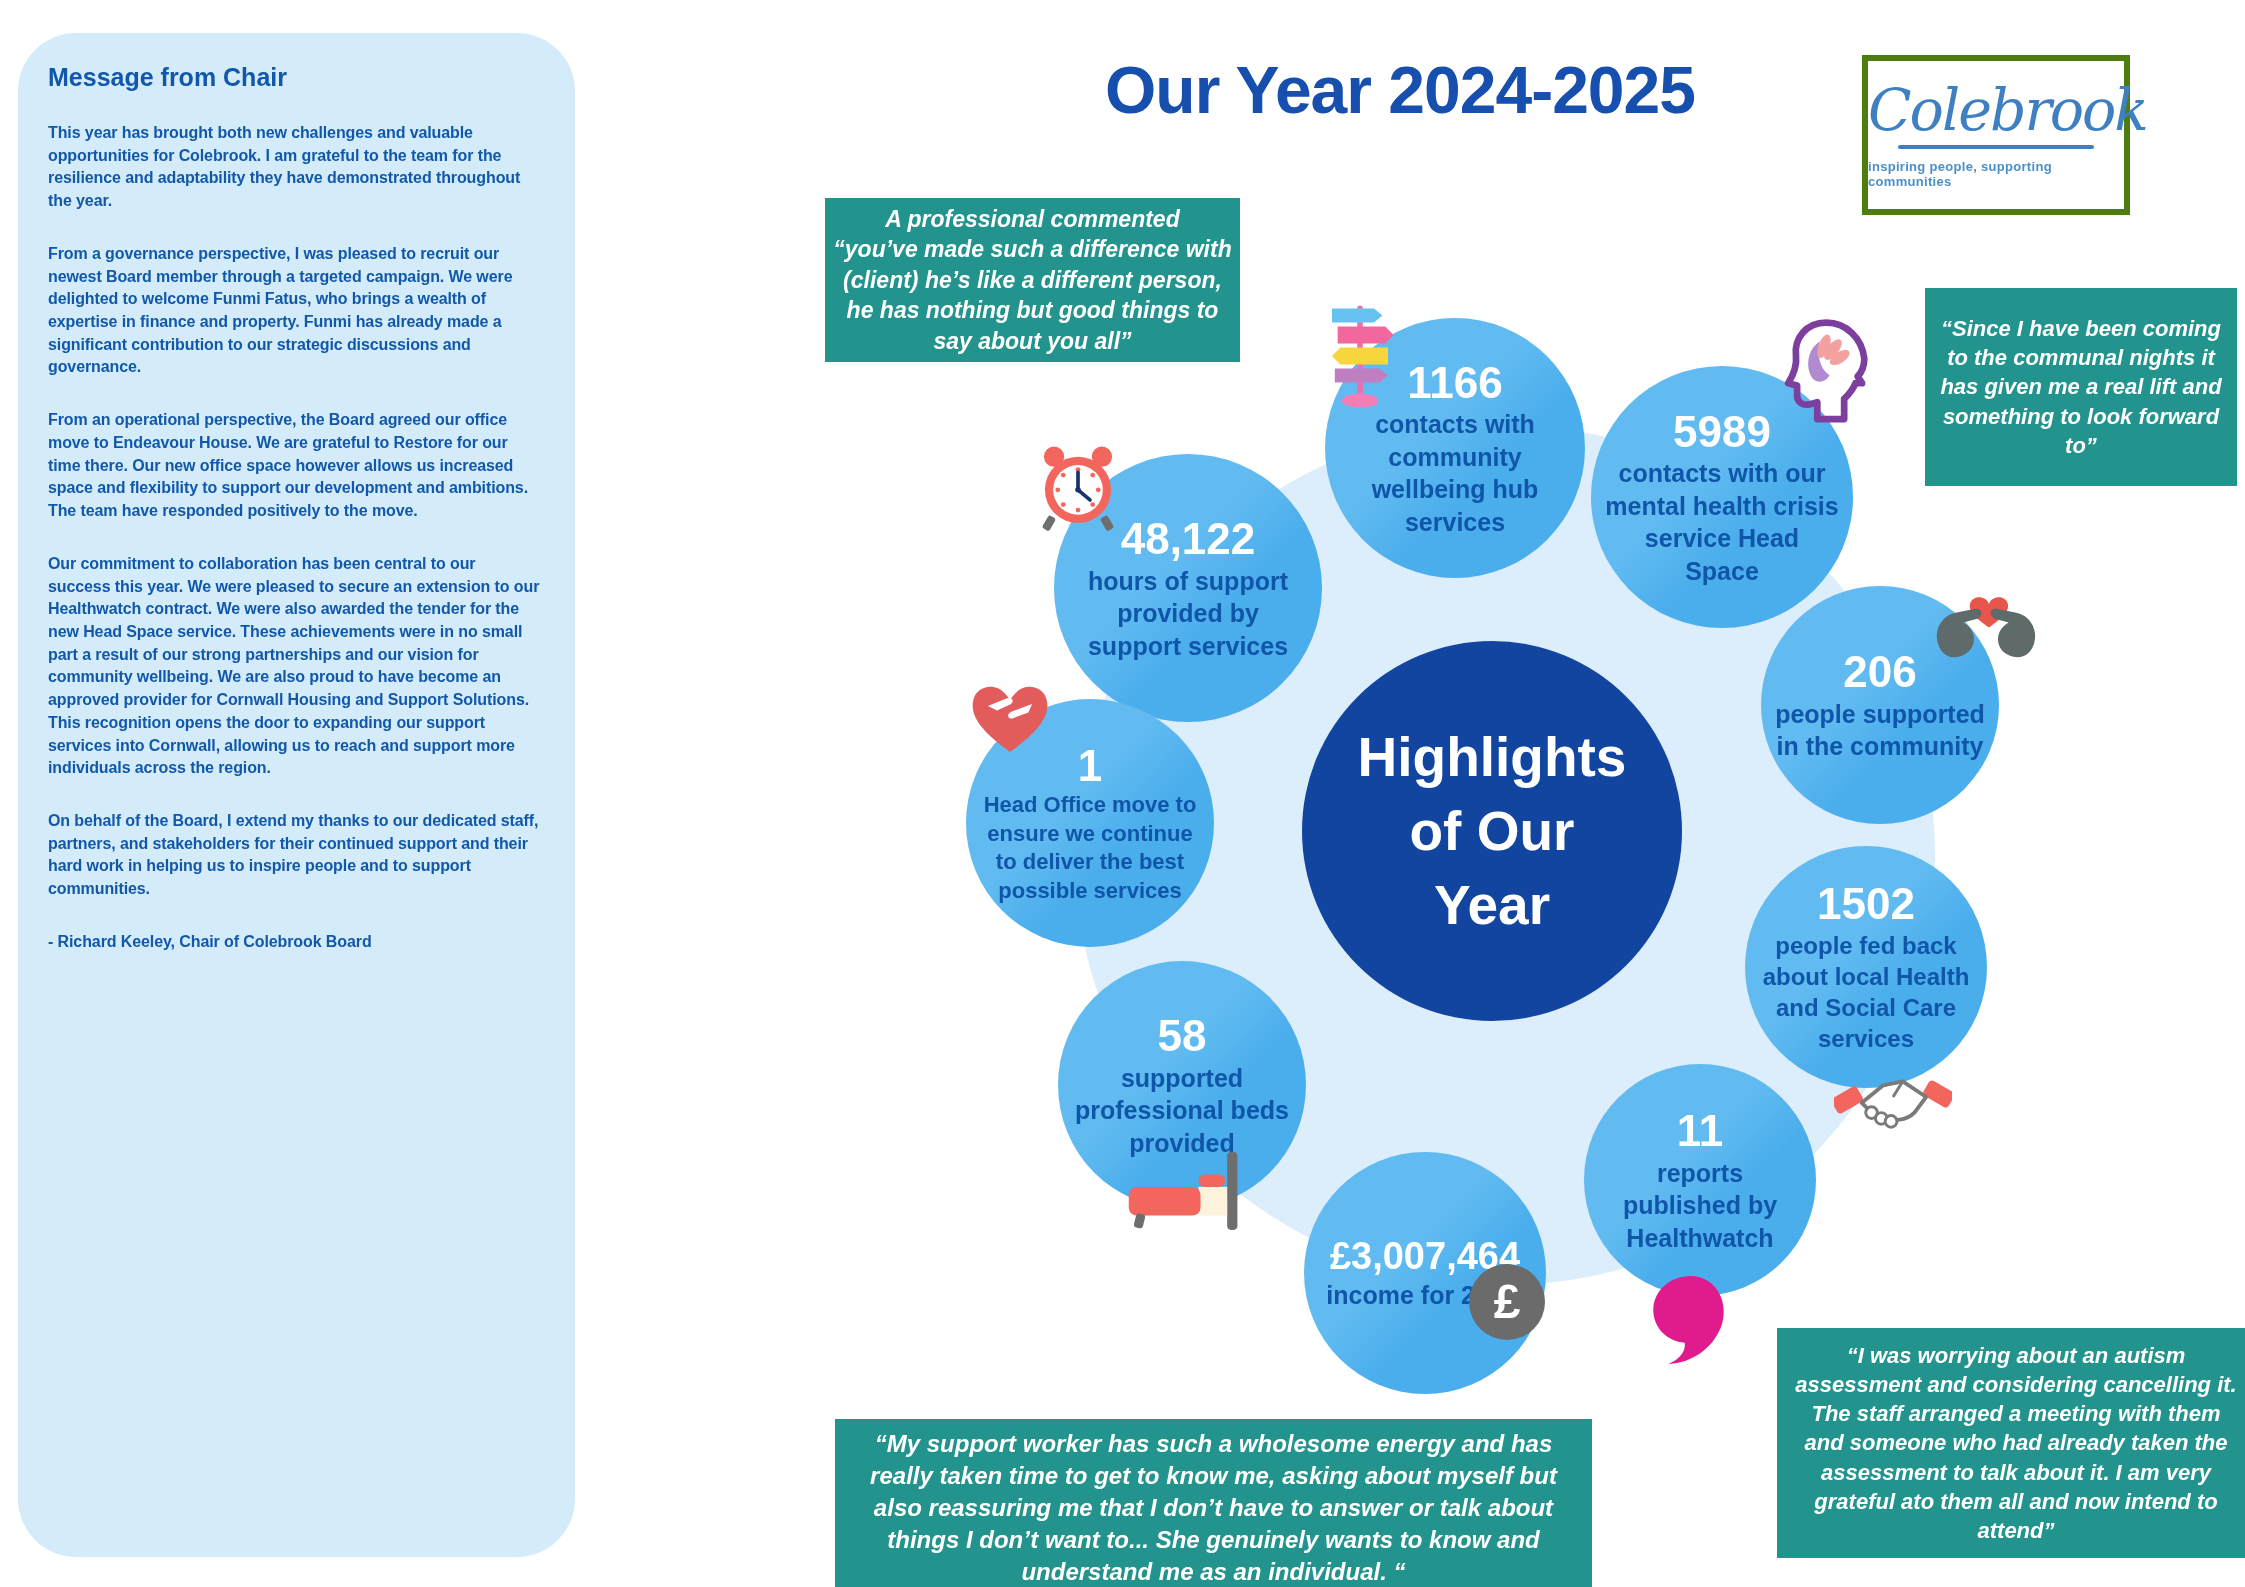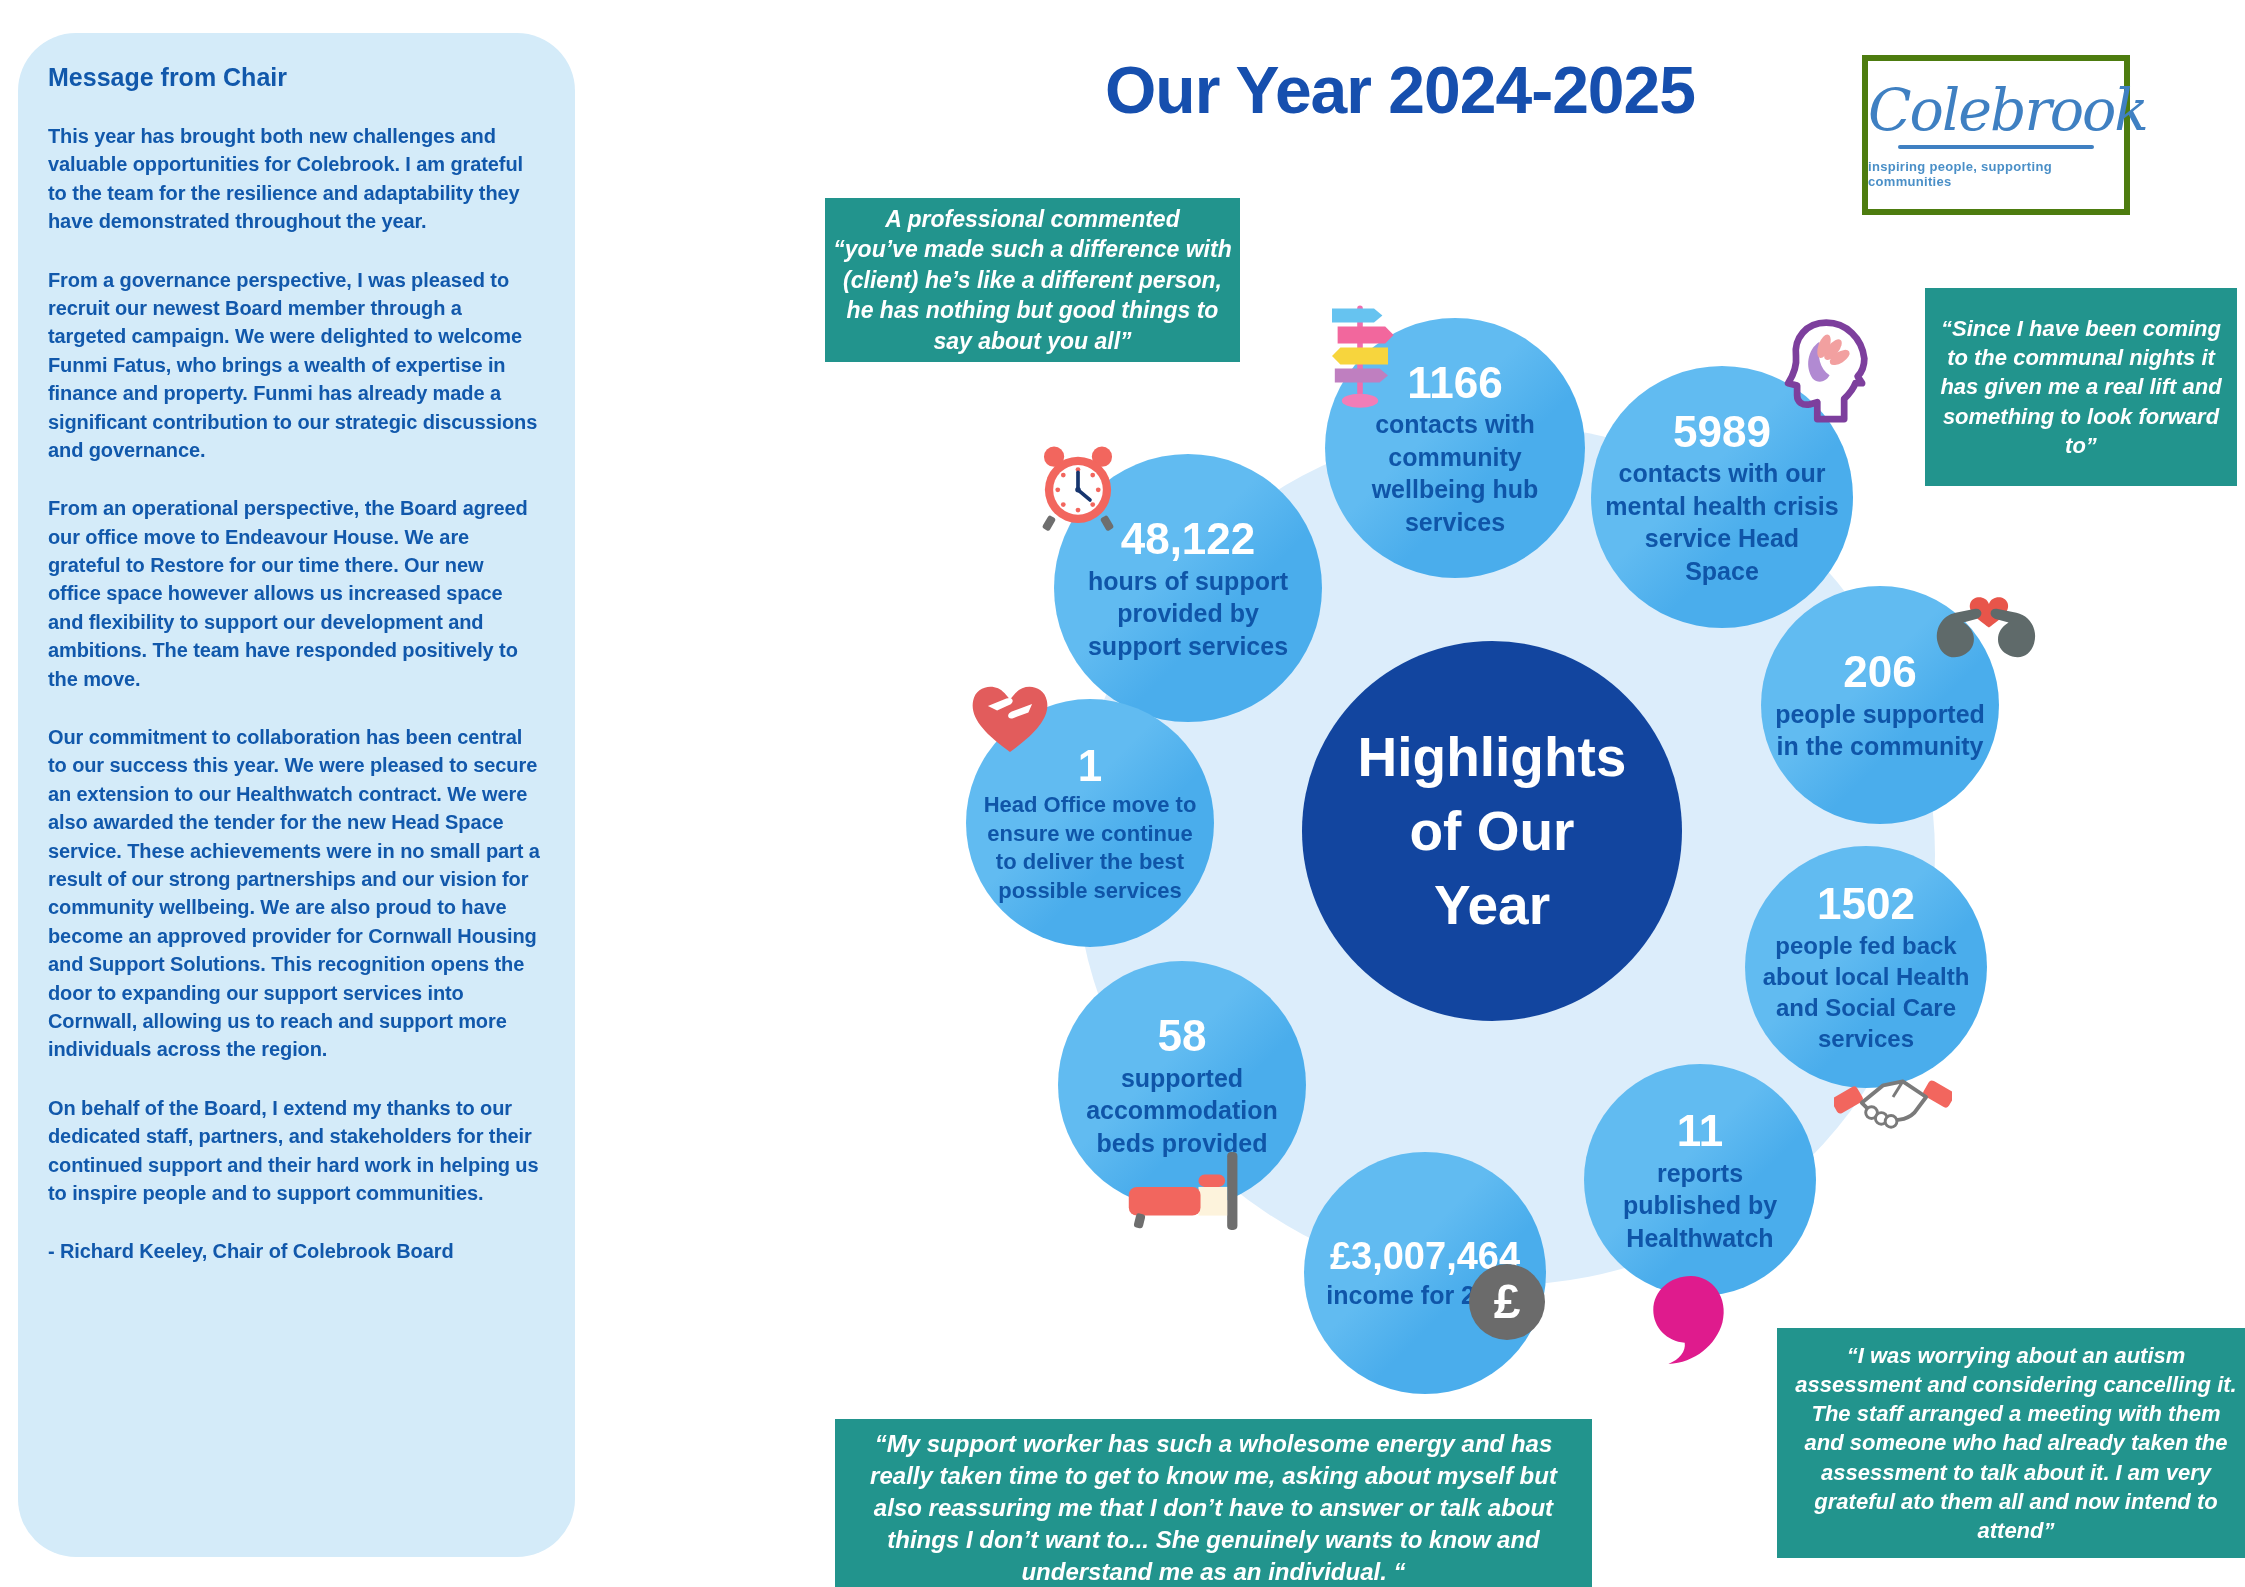--- a/index.html
+++ b/index.html
@@ -7,21 +7,21 @@
     position:relative;width:2245px;height:1587px;overflow:hidden;background:#ffffff;
     font-family:"Liberation Sans",sans-serif;
   }
   
   .sidebar{
     position:absolute;left:18px;top:33px;width:557px;height:1524px;
     background:#d4ebf9;border-radius:58px;box-sizing:border-box;
     padding:30px 34px 30px 30px;color:#1158ab;
   }
   .sidebar h2{margin:0 0 30px 0;font-size:25px;font-weight:bold;color:#1158ab;}
-  .sidebar p{margin:0 0 30px 0;font-size:20px;font-weight:bold;line-height:1.42;letter-spacing:-0.1px;}
+  .sidebar p{margin:0 0 30px 0;font-size:16px;font-weight:bold;line-height:1.42;letter-spacing:-0.1px;}
   .sidebar p.signature{margin-top:6px;}
   
   .title{
     position:absolute;left:1000px;top:52px;width:800px;margin:0;text-align:center;
     font-size:66px;font-weight:bold;color:#164fae;letter-spacing:-1px;
   }
   .logo{
     position:absolute;left:1862px;top:55px;width:268px;height:160px;background:#ffffff;
     border:6px solid #4d7c0f;box-sizing:border-box;text-align:left;
   }
@@ -133,21 +133,21 @@
   <div class="bubble b5">
     <div class="bubble-value">1</div>
     <div class="bubble-label">Head Office move to ensure we continue to deliver the best possible services</div>
   </div>
   <div class="bubble b6">
     <div class="bubble-value">1502</div>
     <div class="bubble-label">people fed back about local Health and Social Care services</div>
   </div>
   <div class="bubble b7">
     <div class="bubble-value">58</div>
-    <div class="bubble-label">supported accommodation beds provided</div>
+    <div class="bubble-label">supported professional beds provided</div>
   </div>
   <div class="bubble b8">
     <div class="bubble-value">11</div>
     <div class="bubble-label">reports published by Healthwatch</div>
   </div>
   <div class="bubble b9">
     <div class="bubble-value">£3,007,464</div>
     <div class="bubble-label">income for 24/25</div>
   </div>
 

